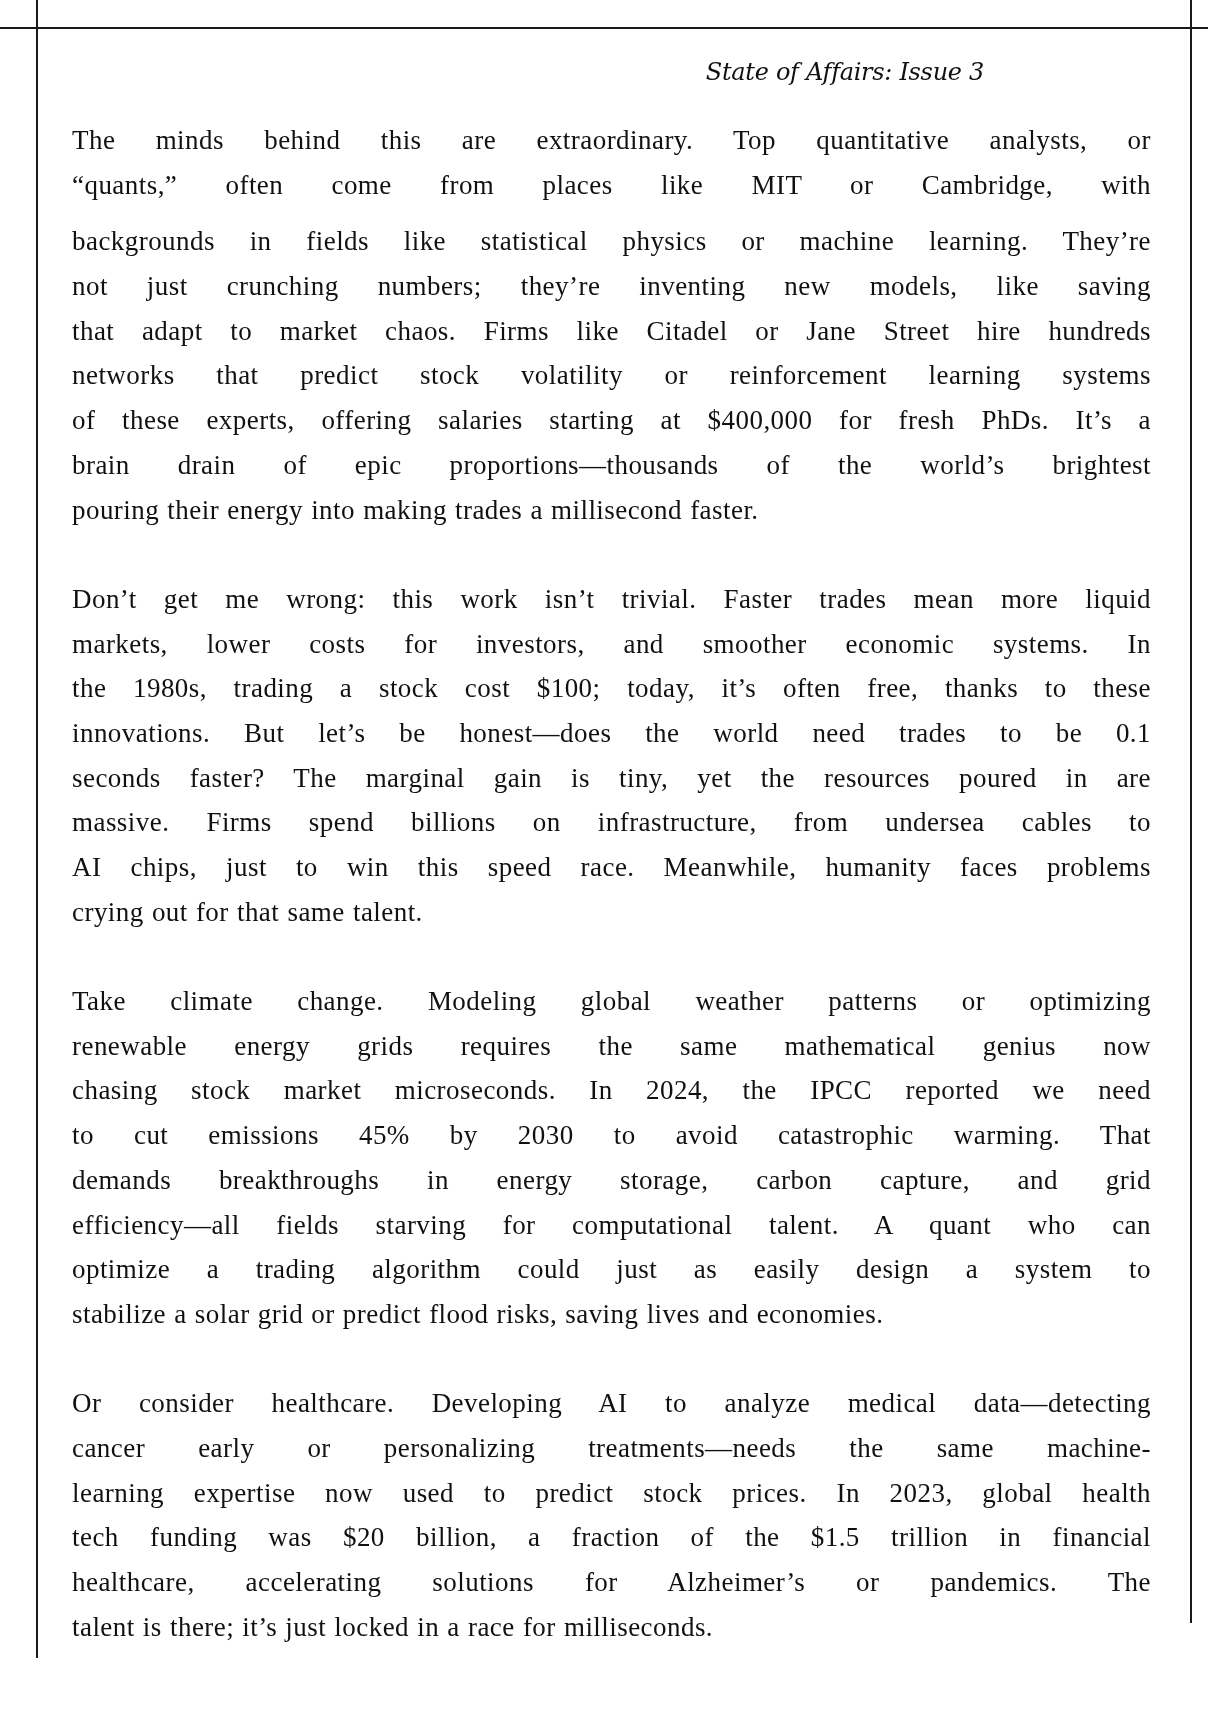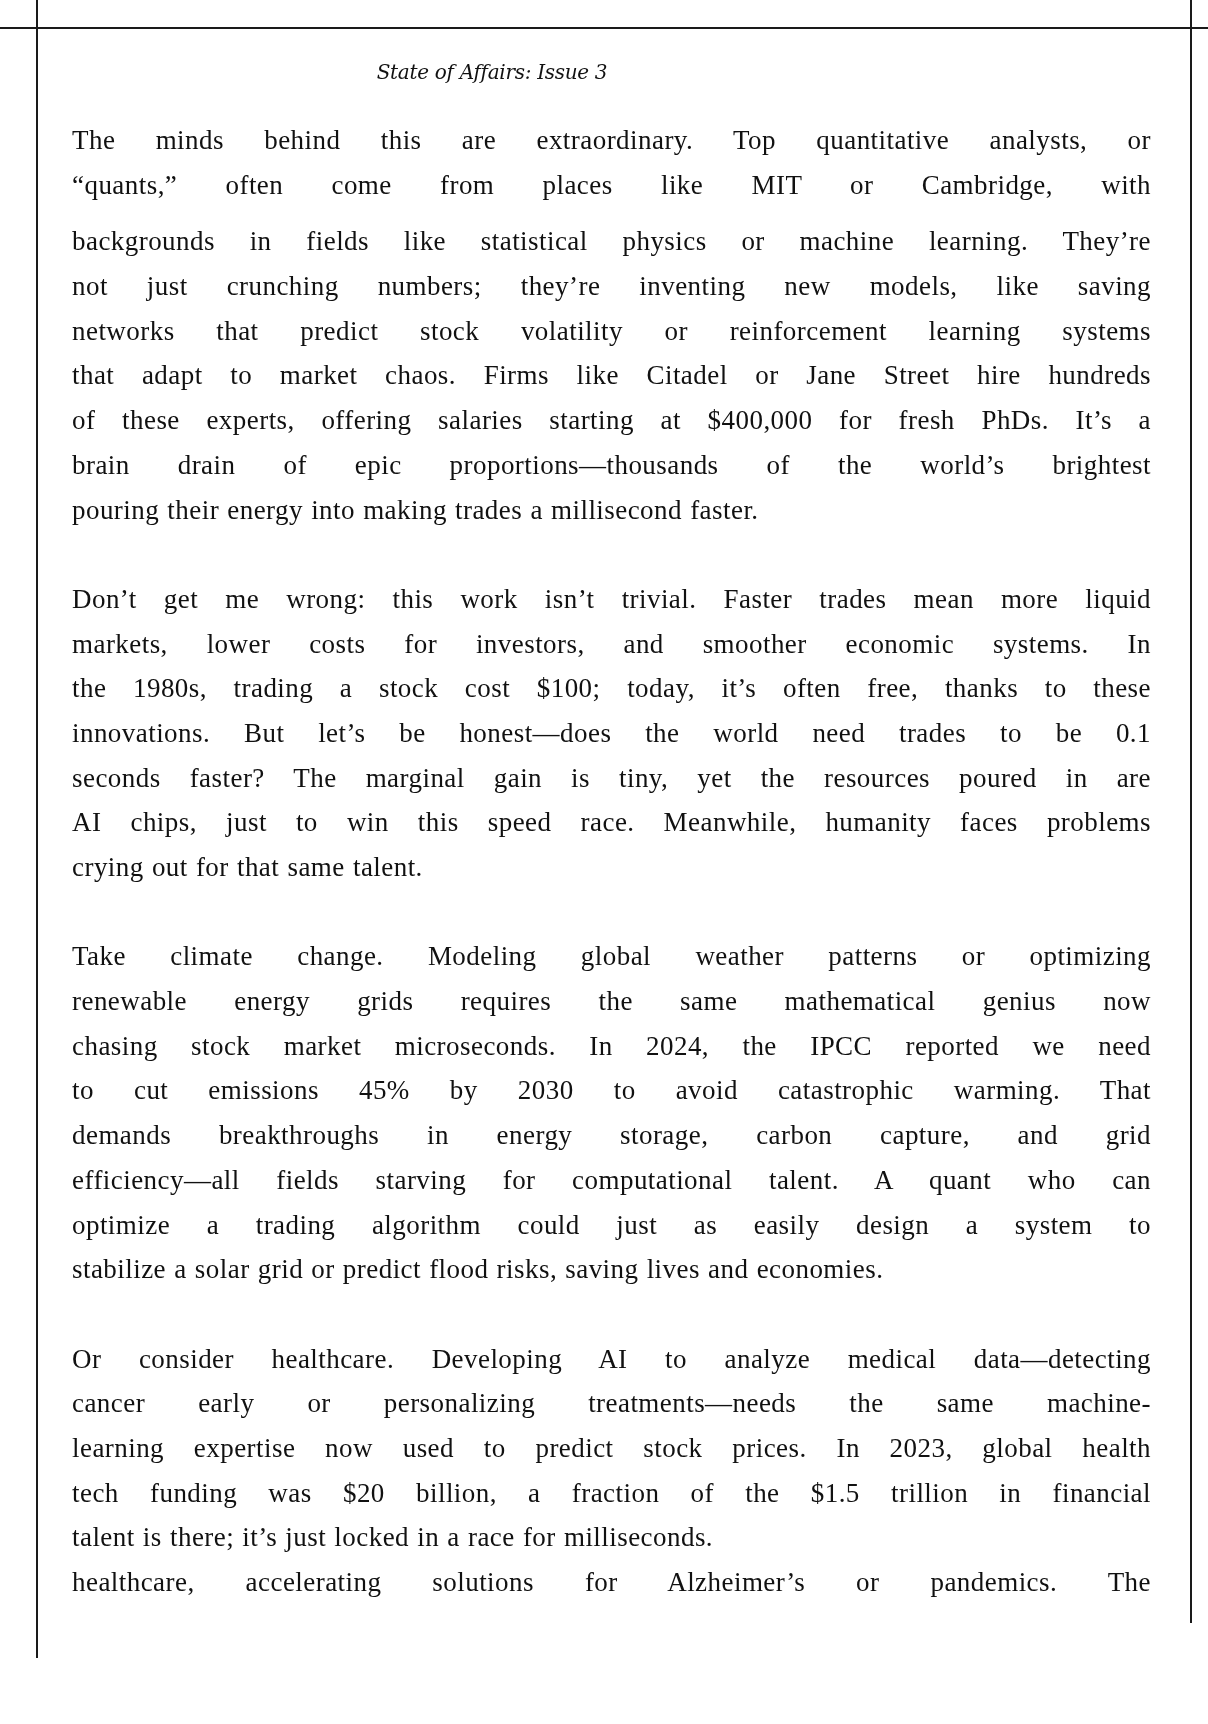--- a/index.html
+++ b/index.html
@@ -37,24 +37,24 @@
       top: 0;
       width: 2px;
       height: 1623px;
       background: #1a1a1a;
     }
     .title {
       position: absolute;
       left: 0;
       top: 52px;
       width: 984px;
-      text-align: center;
+      text-align: right;
       font-family: "DejaVu Serif", "Liberation Serif", serif;
       font-style: italic;
-      font-size: 20px;
+      font-size: 24px;
       line-height: 40px;
       letter-spacing: -0.3px;
       color: #111;
     }
     .content {
       position: absolute;
       left: 72px;
       top: 118px;
       width: 1079px;
     }
@@ -87,49 +87,50 @@
 <div class="rule-right"></div>
 
 <div class="title">State of Affairs: Issue 3</div>
 
 <div class="content">
   <div class="para">
     <span class="line" style="white-space: normal;">The minds behind this are extraordinary. Top quantitative analysts, or</span>
     <span class="line" style="white-space: normal;">“quants,” often come from places like MIT or Cambridge, with</span>
     <span class="line" style="white-space: normal; margin-top: 12px;">backgrounds in fields like statistical physics or machine learning. They’re</span>
     <span class="line" style="white-space: normal;">not just crunching numbers; they’re inventing new models, like saving</span>
+    <span class="line" style="white-space: normal;">that adapt to market chaos. Firms like Citadel or Jane Street hire hundreds</span>
     <span class="line" style="white-space: normal;">networks that predict stock volatility or reinforcement learning systems</span>
-    <span class="line" style="white-space: normal;">that adapt to market chaos. Firms like Citadel or Jane Street hire hundreds</span>
     <span class="line" style="white-space: normal;">of these experts, offering salaries starting at $400,000 for fresh PhDs. It’s a</span>
     <span class="line" style="white-space: normal;">brain drain of epic proportions—thousands of the world’s brightest</span>
     <span class="line last">pouring their energy into making trades a millisecond faster.</span>
   </div>
 
   <div class="para">
     <span class="line" style="white-space: normal;">Don’t get me wrong: this work isn’t trivial. Faster trades mean more liquid</span>
     <span class="line" style="white-space: normal;">markets, lower costs for investors, and smoother economic systems. In</span>
     <span class="line" style="white-space: normal;">the 1980s, trading a stock cost $100; today, it’s often free, thanks to these</span>
     <span class="line" style="white-space: normal;">innovations. But let’s be honest—does the world need trades to be 0.1</span>
     <span class="line" style="white-space: normal;">seconds faster? The marginal gain is tiny, yet the resources poured in are</span>
+    <span class="line" style="white-space: normal;">massive. Firms spend billions on infrastructure, from undersea cables to</span>
     <span class="line" style="white-space: normal;">AI chips, just to win this speed race. Meanwhile, humanity faces problems</span>
     <span class="line last">crying out for that same talent.</span>
   </div>
 
   <div class="para">
     <span class="line" style="white-space: normal;">Take climate change. Modeling global weather patterns or optimizing</span>
     <span class="line" style="white-space: normal;">renewable energy grids requires the same mathematical genius now</span>
     <span class="line" style="white-space: normal;">chasing stock market microseconds. In 2024, the IPCC reported we need</span>
     <span class="line" style="white-space: normal;">to cut emissions 45% by 2030 to avoid catastrophic warming. That</span>
     <span class="line" style="white-space: normal;">demands breakthroughs in energy storage, carbon capture, and grid</span>
     <span class="line" style="white-space: normal;">efficiency—all fields starving for computational talent. A quant who can</span>
     <span class="line" style="white-space: normal;">optimize a trading algorithm could just as easily design a system to</span>
     <span class="line last">stabilize a solar grid or predict flood risks, saving lives and economies.</span>
   </div>
 
   <div class="para">
     <span class="line" style="white-space: normal;">Or consider healthcare. Developing AI to analyze medical data—detecting</span>
     <span class="line" style="white-space: normal;">cancer early or personalizing treatments—needs the same machine-</span>
     <span class="line" style="white-space: normal;">learning expertise now used to predict stock prices. In 2023, global health</span>
     <span class="line" style="white-space: normal;">tech funding was $20 billion, a fraction of the $1.5 trillion in financial</span>
+    <span class="line" style="white-space: normal;">healthcare, accelerating solutions for Alzheimer’s or pandemics. The</span>
     <span class="line last">talent is there; it’s just locked in a race for milliseconds.</span>
-    <span class="line" style="white-space: normal;">healthcare, accelerating solutions for Alzheimer’s or pandemics. The</span>
   </div>
 </div>
 
 </body></html>

